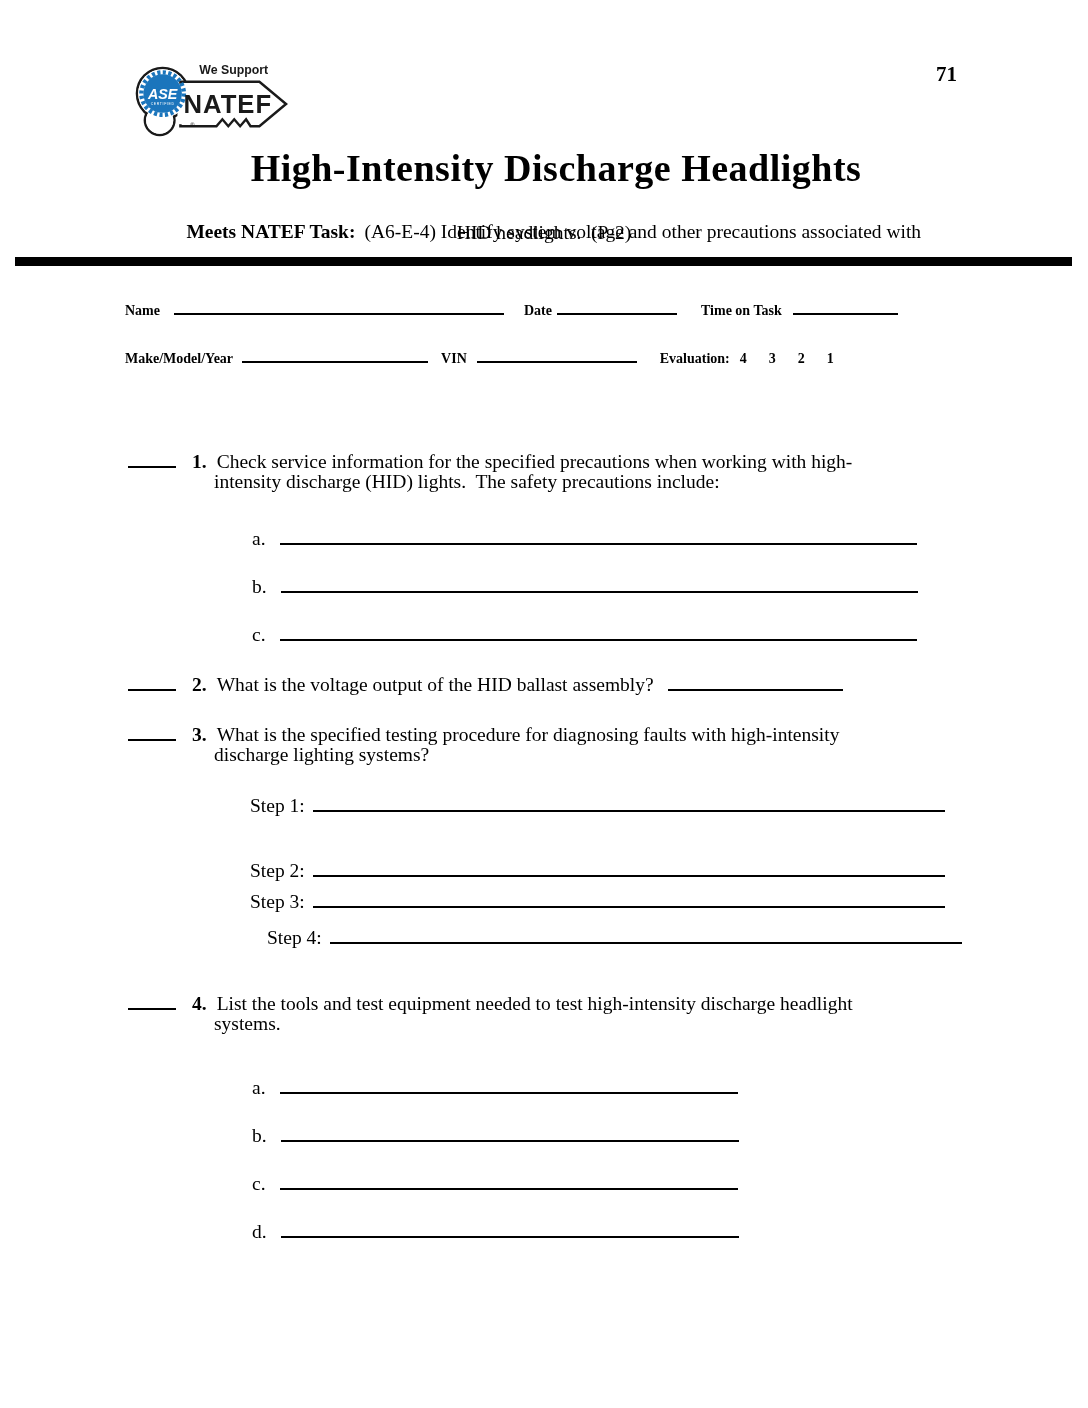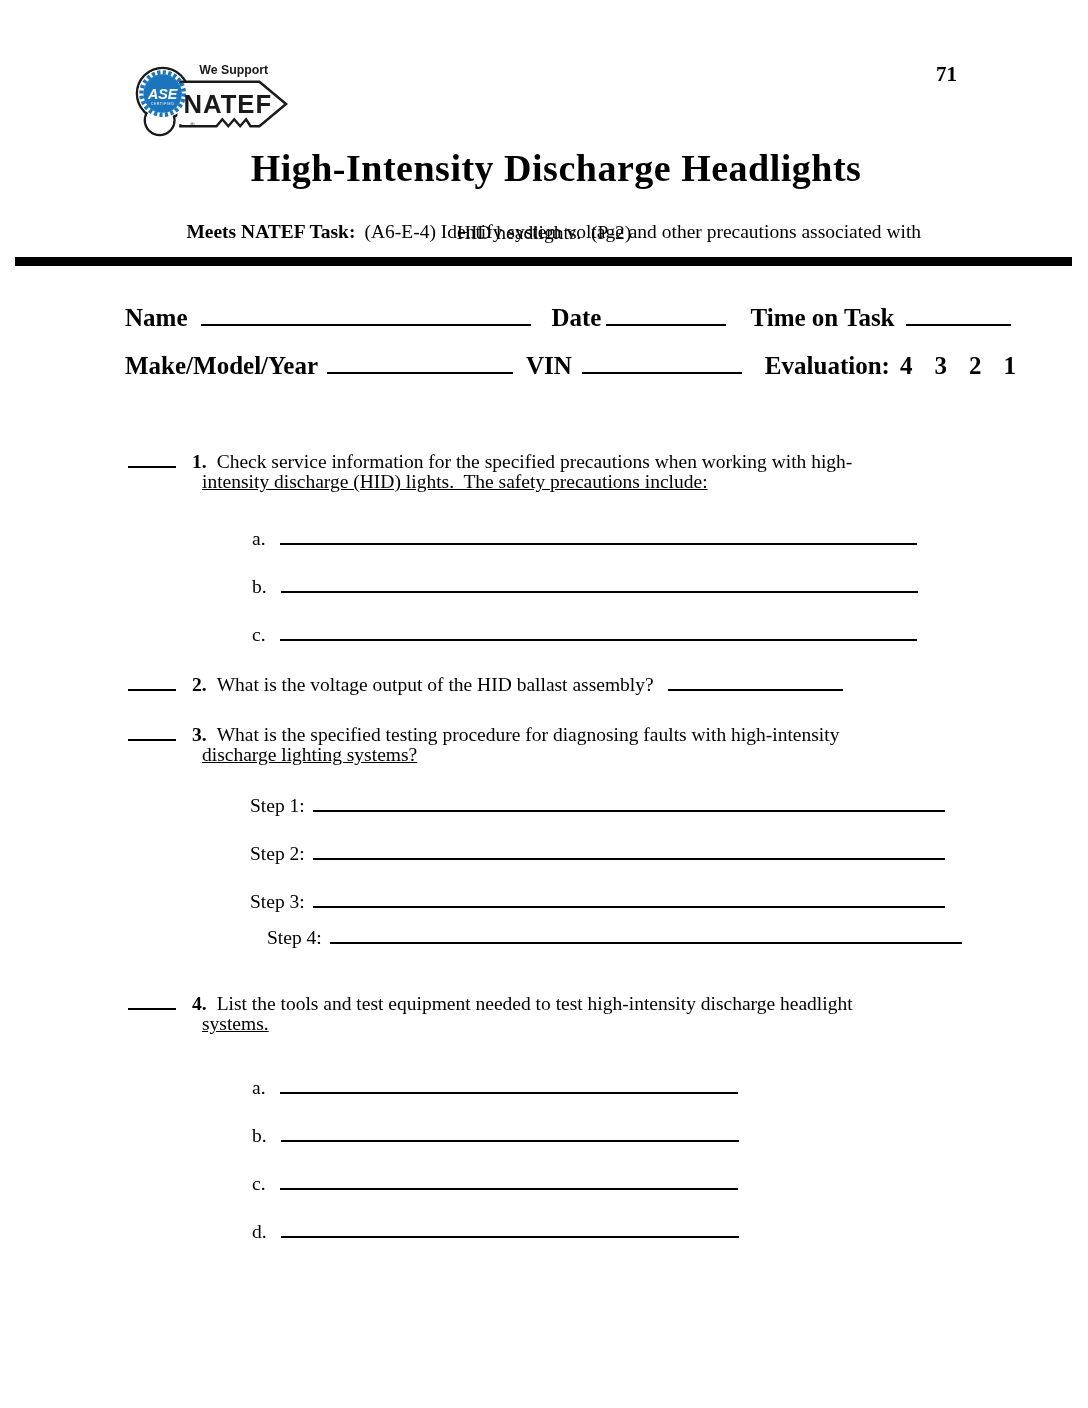--- a/index.html
+++ b/index.html
@@ -28,36 +28,36 @@
     white-space:pre-wrap;
   }
   .taskline .tlabel{font-weight:bold;margin-right:9px;}
   .rule{
     position:absolute;top:257px;left:15px;width:1057px;height:9px;
     background:#000;
   }
   .formrow{
     position:absolute;left:125px;
     display:flex;align-items:baseline;
-    font-size:25px;
+    font-size:14px;
   }
   .lbl{font-weight:bold;white-space:pre;}
   .blank{
     display:inline-block;
     border-bottom:2px solid #000;
     height:1em;
     margin-bottom:-4px;
   }
   .evalnum{font-weight:bold;}
   .q{position:absolute;left:128px;width:930px;font-size:19.5px;line-height:21px;}
   .qhead{display:flex;align-items:baseline;}
   .qblank{width:48px;}
   .qnum{font-weight:bold;margin-left:16px;}
   .qtext{margin-left:10px;white-space:pre-wrap;}
-  .qline2{position:absolute;left:74px;white-space:pre-wrap;text-decoration:underline;}
+  .qline2{position:absolute;left:86px;white-space:pre-wrap;}
   .subrow{position:absolute;display:flex;align-items:baseline;}
   .itemrow{left:124px;}
   .steprow{left:122px;}
   .sublabel{white-space:pre;}
   .line-item{width:637px;margin-left:14px;}
   .line-step{width:632px;margin-left:8px;}
   .line-short{width:458px;margin-left:14px;}
   .line-inline{width:175px;margin-left:14px;}
 </style>
 </head>
@@ -150,21 +150,21 @@
     <div class="qhead">
       <span class="blank qblank"></span>
       <span class="qnum">3.</span>
       <span class="qtext">What is the specified testing procedure for diagnosing faults with high-intensity</span>
     </div>
     <div class="qline2" style="top:25px;">discharge lighting systems?</div>
     <div class="subrow steprow" style="top:71px;">
       <span class="sublabel">Step 1:</span>
       <span class="blank line-step"></span>
     </div>
-    <div class="subrow steprow" style="top:119px;">
+    <div class="subrow steprow" style="top:136px;">
       <span class="sublabel">Step 2:</span>
       <span class="blank line-step"></span>
     </div>
     <div class="subrow steprow" style="top:167px;">
       <span class="sublabel">Step 3:</span>
       <span class="blank line-step"></span>
     </div>
     <div class="subrow steprow" style="top:203px;margin-left:17px;">
       <span class="sublabel">Step 4:</span>
       <span class="blank line-step"></span>

